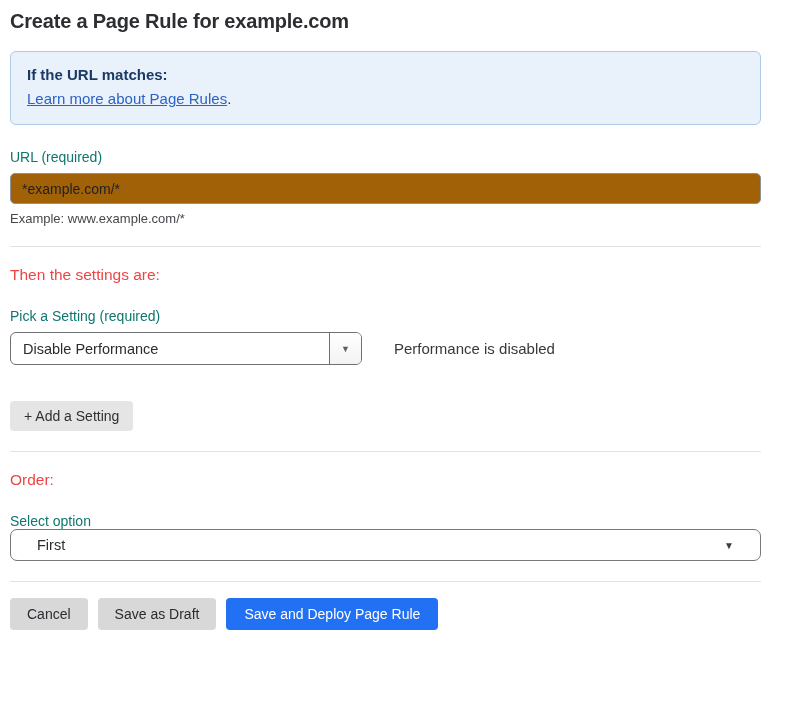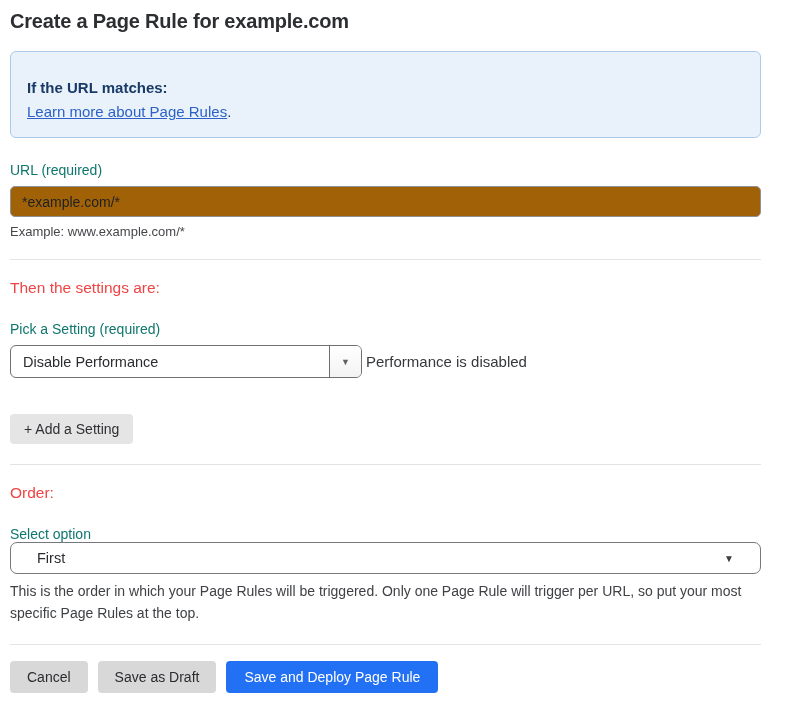--- a/index.html
+++ b/index.html
@@ -19,21 +19,21 @@
     line-height: 26px;
     font-weight: 700;
     color: #2d2e32;
     letter-spacing: -0.2px;
   }
   .info-box {
     margin-top: 17px;
     background: #e9f2fb;
     border: 1px solid #abcbe9;
     border-radius: 6px;
-    padding: 24px 16px 13px;
+    padding: 11px 16px 13px;
     font-size: 15px;
     line-height: 24px;
     color: #1a3a66;
   }
   .info-heading { font-weight: 700; }
   .info-link-line a {
     color: #2c62c7;
     text-decoration: underline;
   }
   .field-label {
@@ -66,21 +66,21 @@
   .section-heading {
     margin-top: 19px;
     font-size: 15.5px;
     font-weight: 400;
     color: #ef4444;
   }
   .setting-row {
     margin-top: 8px;
     display: flex;
     align-items: center;
-    gap: 4px;
+    gap: 32px;
   }
   .dropdown {
     width: 352px;
     height: 33px;
     background: #ffffff;
     border: 1px solid #6f7072;
     border-radius: 6px;
     display: flex;
     align-items: stretch;
     overflow: hidden;
@@ -208,21 +208,20 @@
 
   <hr class="divider">
 
   <p class="section-heading">Order:</p>
 
   <p class="field-label">Select option</p>
   <div class="select-full">
     <span>First</span>
     <span class="caret-dark">▼</span>
   </div>
-  <p class="order-hint">This is the order in which your Page Rules will be triggered. Only one Page Rule will trigger per URL, so put your most specific Page Rules at the top.</p>
 
   <hr class="divider">
 
   <div class="footer">
     <button class="btn btn-gray">Cancel</button>
     <button class="btn btn-gray">Save as Draft</button>
     <button class="btn btn-blue">Save and Deploy Page Rule</button>
   </div>
 
 </main>

